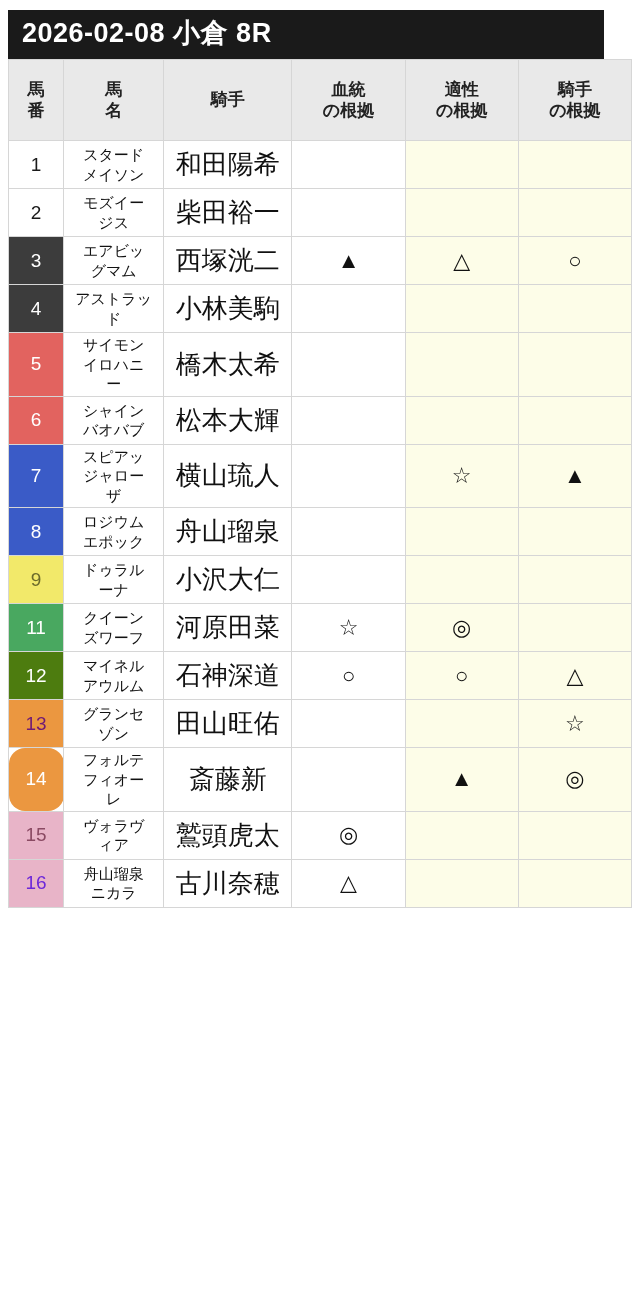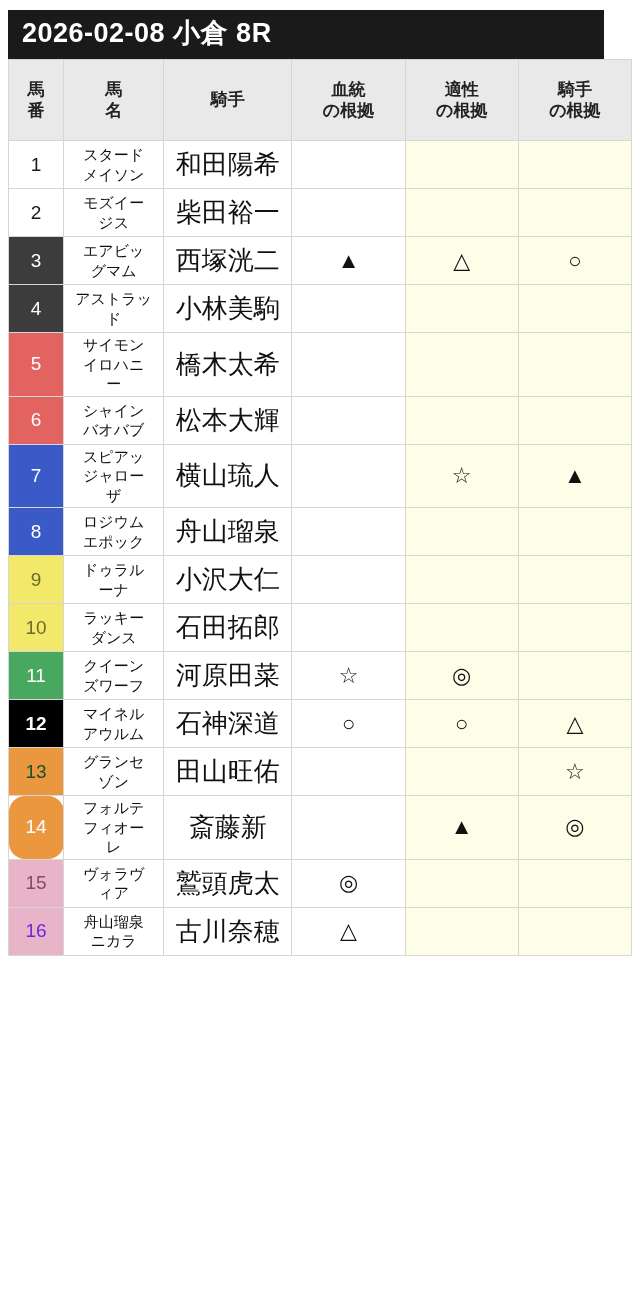--- a/index.html
+++ b/index.html
@@ -218,54 +218,43 @@
           <td class="horse plain">
             <span class="nowrapline">ドゥラル</span>
             <span class="nowrapline">ーナ</span>
           </td>
           <td class="jockey plain">小沢大仁</td>
           <td class="mark plain"></td>
           <td class="mark tint"></td>
           <td class="mark tint"></td>
         </tr>
         <tr>
-          <td class="num" style="background: rgb(242, 233, 106); color: rgb(107, 107, 42);">10</td>
-          <td class="horse plain">
-            <span class="nowrapline">ラッキー</span>
-            <span class="nowrapline">ダンス</span>
-          </td>
-          <td class="jockey plain">石田拓郎</td>
-          <td class="mark plain"></td>
-          <td class="mark tint"></td>
-          <td class="mark tint"></td>
-        </tr>
-        <tr>
           <td class="num" style="background: rgb(73, 168, 96); color: rgb(255, 255, 255);">11</td>
           <td class="horse plain">
             <span class="nowrapline">クイーン</span>
             <span class="nowrapline">ズワーフ</span>
           </td>
           <td class="jockey plain">河原田菜</td>
           <td class="mark plain">☆</td>
           <td class="mark tint">◎</td>
           <td class="mark tint"></td>
         </tr>
         <tr>
-          <td class="num" style="background: #000000; color: rgb(255, 255, 255); font-weight: bold;">12</td>
+          <td class="num" style="background: #4d7c0f; color: rgb(255, 255, 255);">12</td>
           <td class="horse plain">
             <span class="nowrapline">マイネル</span>
             <span class="nowrapline">アウルム</span>
           </td>
           <td class="jockey plain">石神深道</td>
           <td class="mark plain">○</td>
           <td class="mark tint">○</td>
           <td class="mark tint">△</td>
         </tr>
         <tr>
-          <td class="num" style="background: rgb(235, 151, 64); color: #14532d; text-align: center;">13</td>
+          <td class="num" style="background: rgb(235, 151, 64); color: #701a75; text-align: center;">13</td>
           <td class="horse plain">
             <span class="nowrapline">グランセ</span>
             <span class="nowrapline">ゾン</span>
           </td>
           <td class="jockey plain">田山旺佑</td>
           <td class="mark plain"></td>
           <td class="mark tint"></td>
           <td class="mark tint">☆</td>
         </tr>
         <tr>

